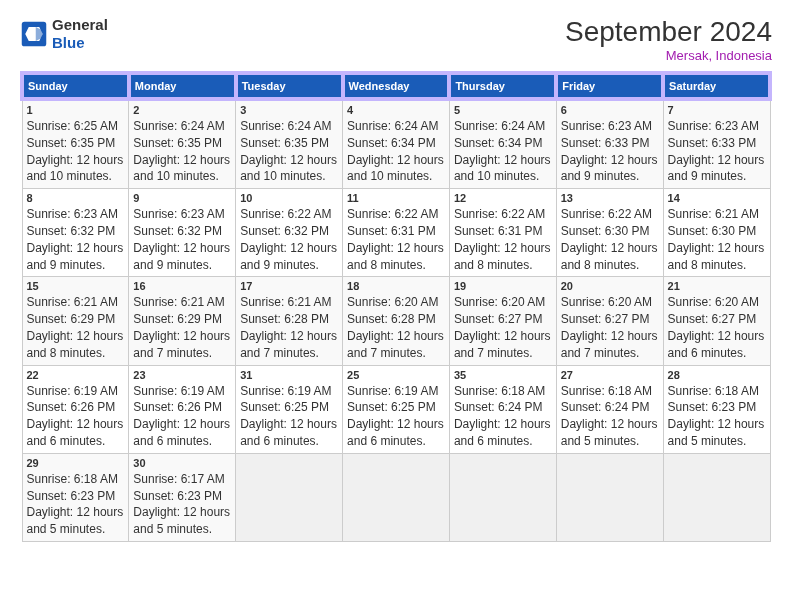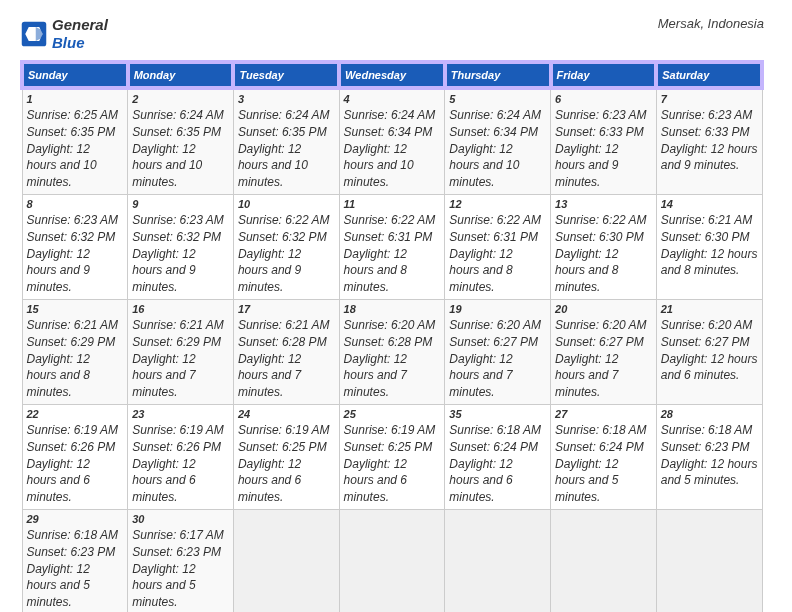--- a/index.html
+++ b/index.html
@@ -6,23 +6,22 @@
     body {
       font-family: Arial, sans-serif;
       background: #fff;
       width: 792px;
       height: 612px;
       overflow: hidden;
     }
     .page {
       width: 792px;
       height: 612px;
-      padding: 16px 28px 12px 20px;
-      background: #fff;
-      font-style: italic;
+      padding: 16px 20px 12px 20px;
+      background: #fff;
     }
     .header {
       display: flex;
       justify-content: space-between;
       align-items: flex-start;
       margin-bottom: 8px;
     }
     .logo {
       display: flex;
       align-items: center;
@@ -42,21 +41,21 @@
     .title-block {
       text-align: right;
     }
     .month-title {
       font-size: 28px;
       font-weight: normal;
       color: #333;
     }
     .subtitle {
       font-size: 13px;
-      color: #404040;
+      color: #a21caf;
     }
     .calendar {
       width: 100%;
       border-collapse: collapse;
       table-layout: fixed;
     }
     .calendar thead th {
       background: #1a5cb8;
       color: #fff;
       font-size: 11px;
@@ -109,20 +108,21 @@
         <rect x="2" y="2" width="28" height="28" rx="3" fill="#1a5cb8"></rect>
         <polygon points="10,8 22,8 26,16 22,24 10,24 6,16" fill="#fff"></polygon>
         <polygon points="18,8 26,12 26,20 18,24" fill="#1a5cb8" opacity="0.5"></polygon>
       </svg>
       <div class="logo-text">
         <div><span class="general">General</span></div>
         <div><span class="blue">Blue</span></div>
       </div>
     </div>
     <div class="title-block">
+      <div class="month-title">September 2024</div>
       <div class="subtitle">Mersak, Indonesia</div>
     </div>
   </div>
 
   <table class="calendar">
     <thead>
       <tr>
       <th>Sunday</th>
           <th>Monday</th>
           <th>Tuesday</th>
@@ -226,21 +226,21 @@
         <tr>
           <td>
             <span class="day-number">22</span>
             <div class="day-info">Sunrise: 6:19 AM<br>Sunset: 6:26 PM<br>Daylight: 12 hours and 6 minutes.</div>
           </td>
           <td>
             <span class="day-number">23</span>
             <div class="day-info">Sunrise: 6:19 AM<br>Sunset: 6:26 PM<br>Daylight: 12 hours and 6 minutes.</div>
           </td>
           <td>
-            <span class="day-number">24</span>
+            <span class="day-number">31</span>
             <div class="day-info">Sunrise: 6:19 AM<br>Sunset: 6:25 PM<br>Daylight: 12 hours and 6 minutes.</div>
           </td>
           <td>
             <span class="day-number">25</span>
             <div class="day-info">Sunrise: 6:19 AM<br>Sunset: 6:25 PM<br>Daylight: 12 hours and 6 minutes.</div>
           </td>
           <td>
             <span class="day-number">35</span>
             <div class="day-info">Sunrise: 6:18 AM<br>Sunset: 6:24 PM<br>Daylight: 12 hours and 6 minutes.</div>
           </td>

